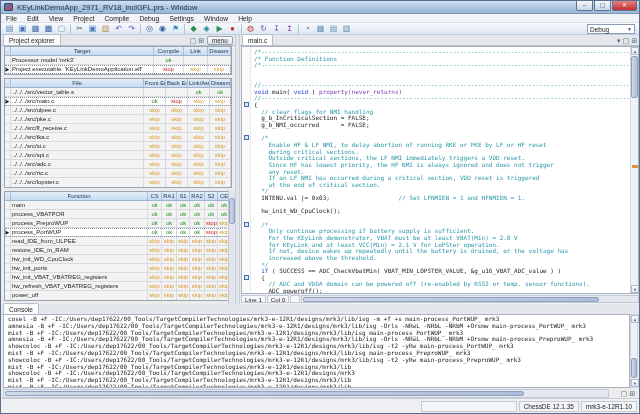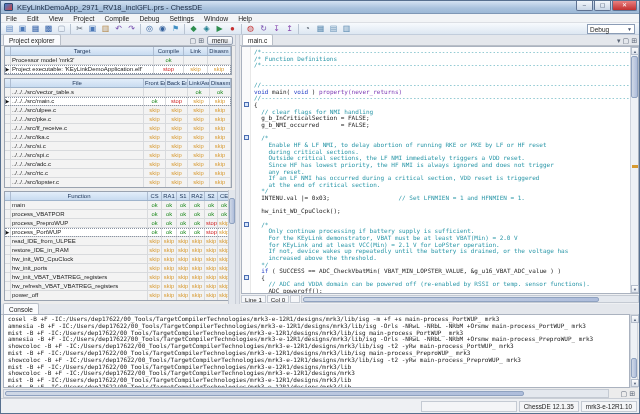--- a/index.html
+++ b/index.html
@@ -108,21 +108,21 @@
   .sb-seg { height:11px; border:1px solid #c4cad3; background:#f4f5f7; font-size:6.4px;
     color:#222; line-height:10px; padding:0 4px; margin-left:2px; }
 </style>
 </head>
 <body>
 
 <div id="frame">
 
   <div class="titlebar">
     <div class="app-icon"></div>
-    <span class="title-text">KEyLinkDemoApp_2971_RV18_inclGFL.prs - ChessDE</span>
+    <span class="title-text">KEyLinkDemoApp_2971_RV18_inclGFL.prs - Window</span>
     <div class="win-btns">
       <div class="wbtn">–</div>
       <div class="wbtn">▢</div>
       <div class="wbtn close">✕</div>
     </div>
   </div>
 
   <div id="menubar">
       <div class="menu-item">File</div>
       <div class="menu-item">Edit</div>

